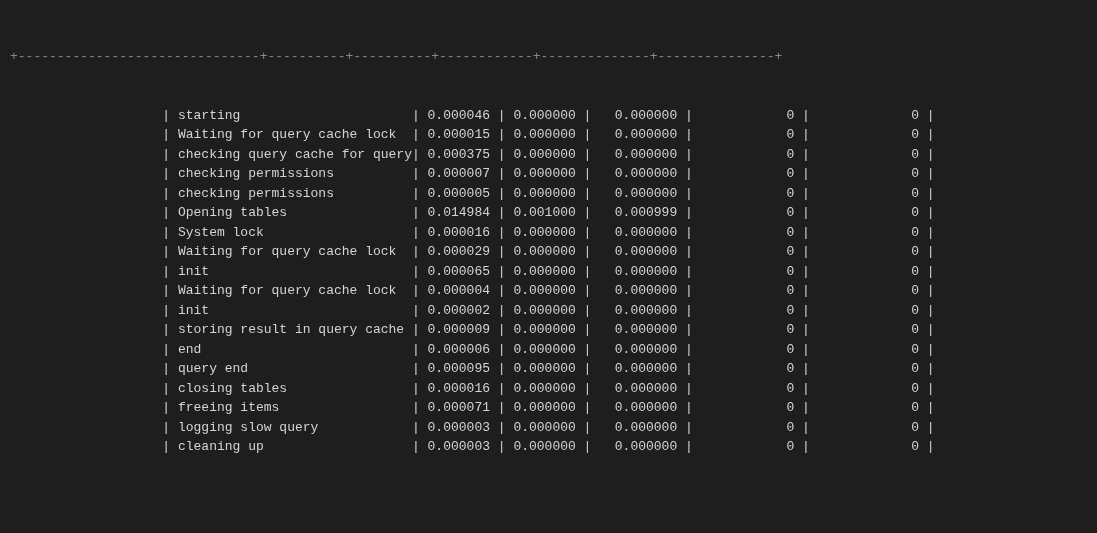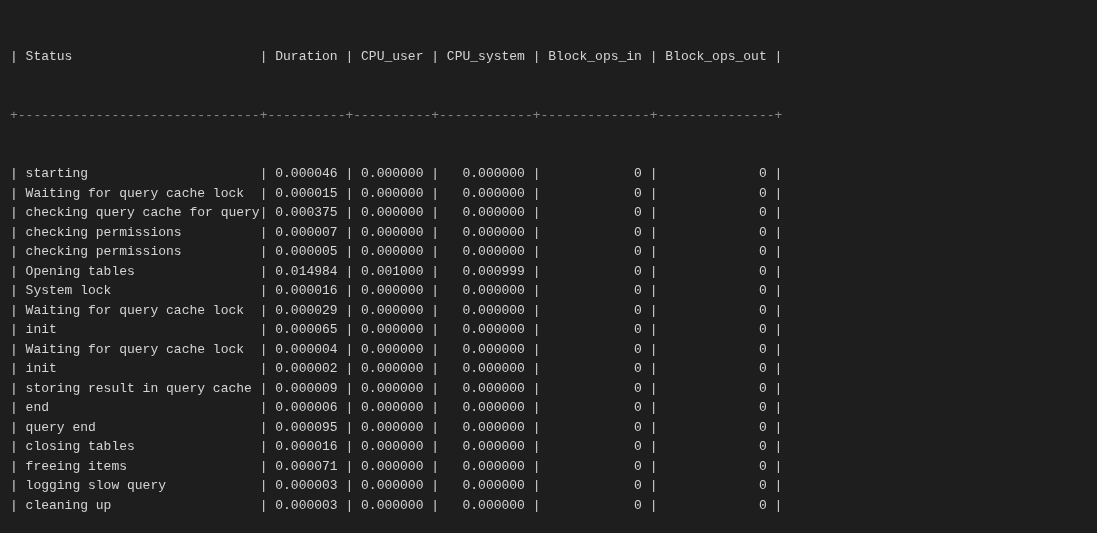--- a/index.html
+++ b/index.html
@@ -27,24 +27,24 @@
     .header-row {
       color: #d4d4d4;
     }
 
     .divider-row {
       color: #888;
     }
 
     .data-row {
       color: #d4d4d4;
+      text-align: center;
     }
   </style>
 </head>
 <body>
 
 <div class="table-container">
-  <div class="header-row">| Status                        | Duration | CPU_user | CPU_system | Block_ops_in | Block_ops_out |</div>
   <div class="divider-row">+-------------------------------+----------+----------+------------+--------------+---------------+</div>
   <div id="table-rows-container"><div class="data-row">| starting                      | 0.000046 | 0.000000 |   0.000000 |            0 |             0 |</div><div class="data-row">| Waiting for query cache lock  | 0.000015 | 0.000000 |   0.000000 |            0 |             0 |</div><div class="data-row">| checking query cache for query| 0.000375 | 0.000000 |   0.000000 |            0 |             0 |</div><div class="data-row">| checking permissions          | 0.000007 | 0.000000 |   0.000000 |            0 |             0 |</div><div class="data-row">| checking permissions          | 0.000005 | 0.000000 |   0.000000 |            0 |             0 |</div><div class="data-row">| Opening tables                | 0.014984 | 0.001000 |   0.000999 |            0 |             0 |</div><div class="data-row">| System lock                   | 0.000016 | 0.000000 |   0.000000 |            0 |             0 |</div><div class="data-row">| Waiting for query cache lock  | 0.000029 | 0.000000 |   0.000000 |            0 |             0 |</div><div class="data-row">| init                          | 0.000065 | 0.000000 |   0.000000 |            0 |             0 |</div><div class="data-row">| Waiting for query cache lock  | 0.000004 | 0.000000 |   0.000000 |            0 |             0 |</div><div class="data-row">| init                          | 0.000002 | 0.000000 |   0.000000 |            0 |             0 |</div><div class="data-row">| storing result in query cache | 0.000009 | 0.000000 |   0.000000 |            0 |             0 |</div><div class="data-row">| end                           | 0.000006 | 0.000000 |   0.000000 |            0 |             0 |</div><div class="data-row">| query end                     | 0.000095 | 0.000000 |   0.000000 |            0 |             0 |</div><div class="data-row">| closing tables                | 0.000016 | 0.000000 |   0.000000 |            0 |             0 |</div><div class="data-row">| freeing items                 | 0.000071 | 0.000000 |   0.000000 |            0 |             0 |</div><div class="data-row">| logging slow query            | 0.000003 | 0.000000 |   0.000000 |            0 |             0 |</div><div class="data-row">| cleaning up                   | 0.000003 | 0.000000 |   0.000000 |            0 |             0 |</div></div>
   
   
 </div>
 
 </body></html>

